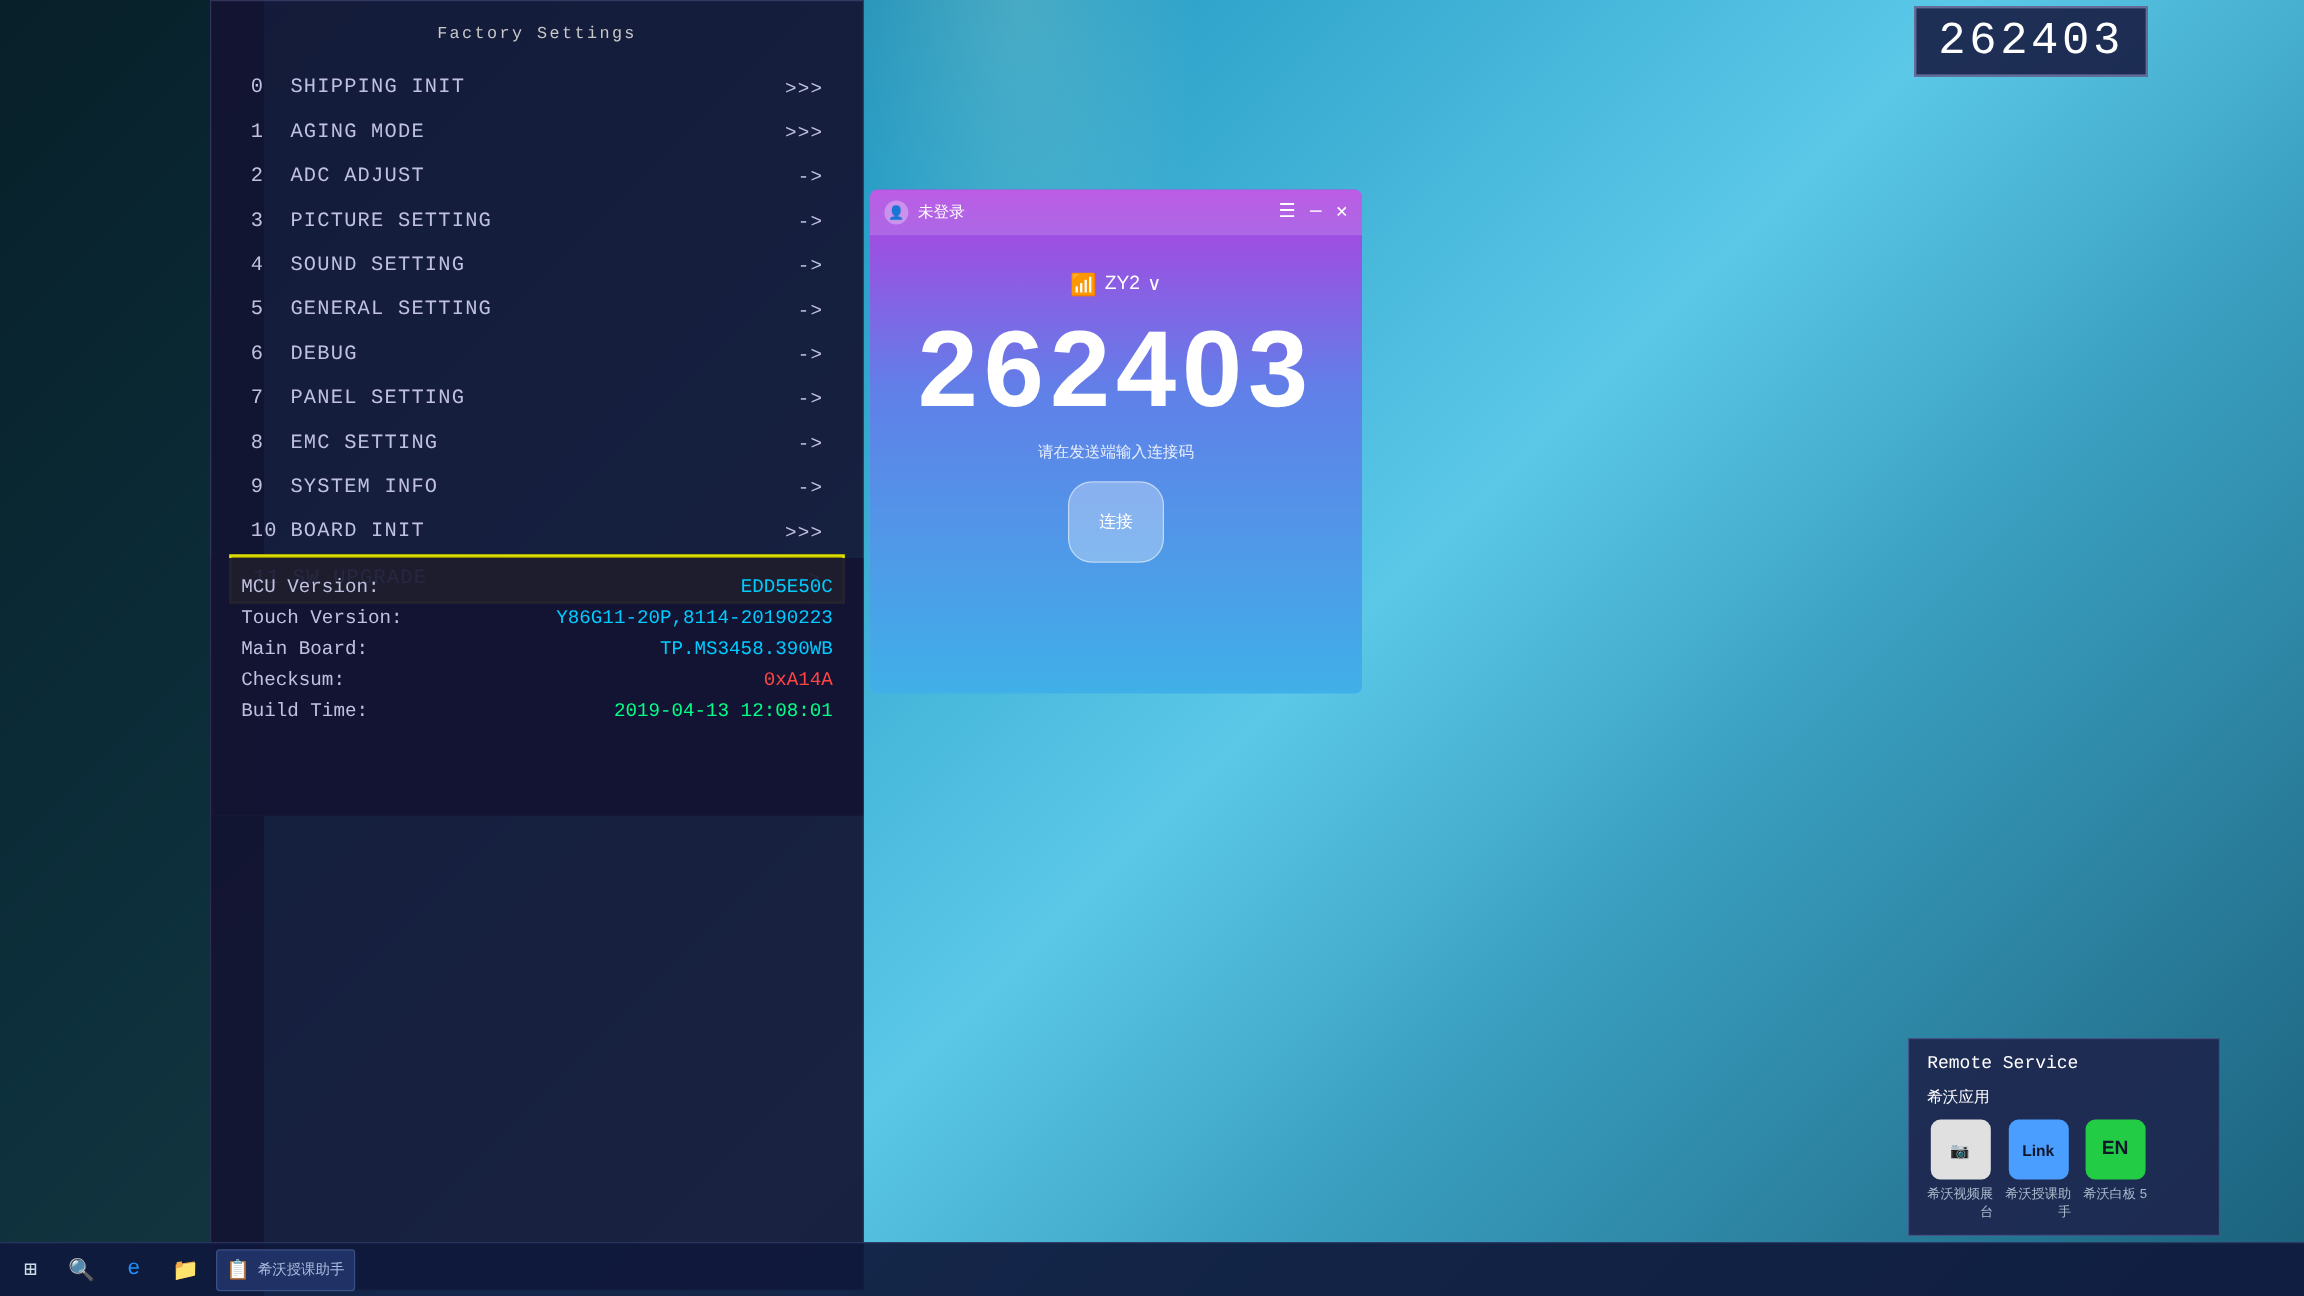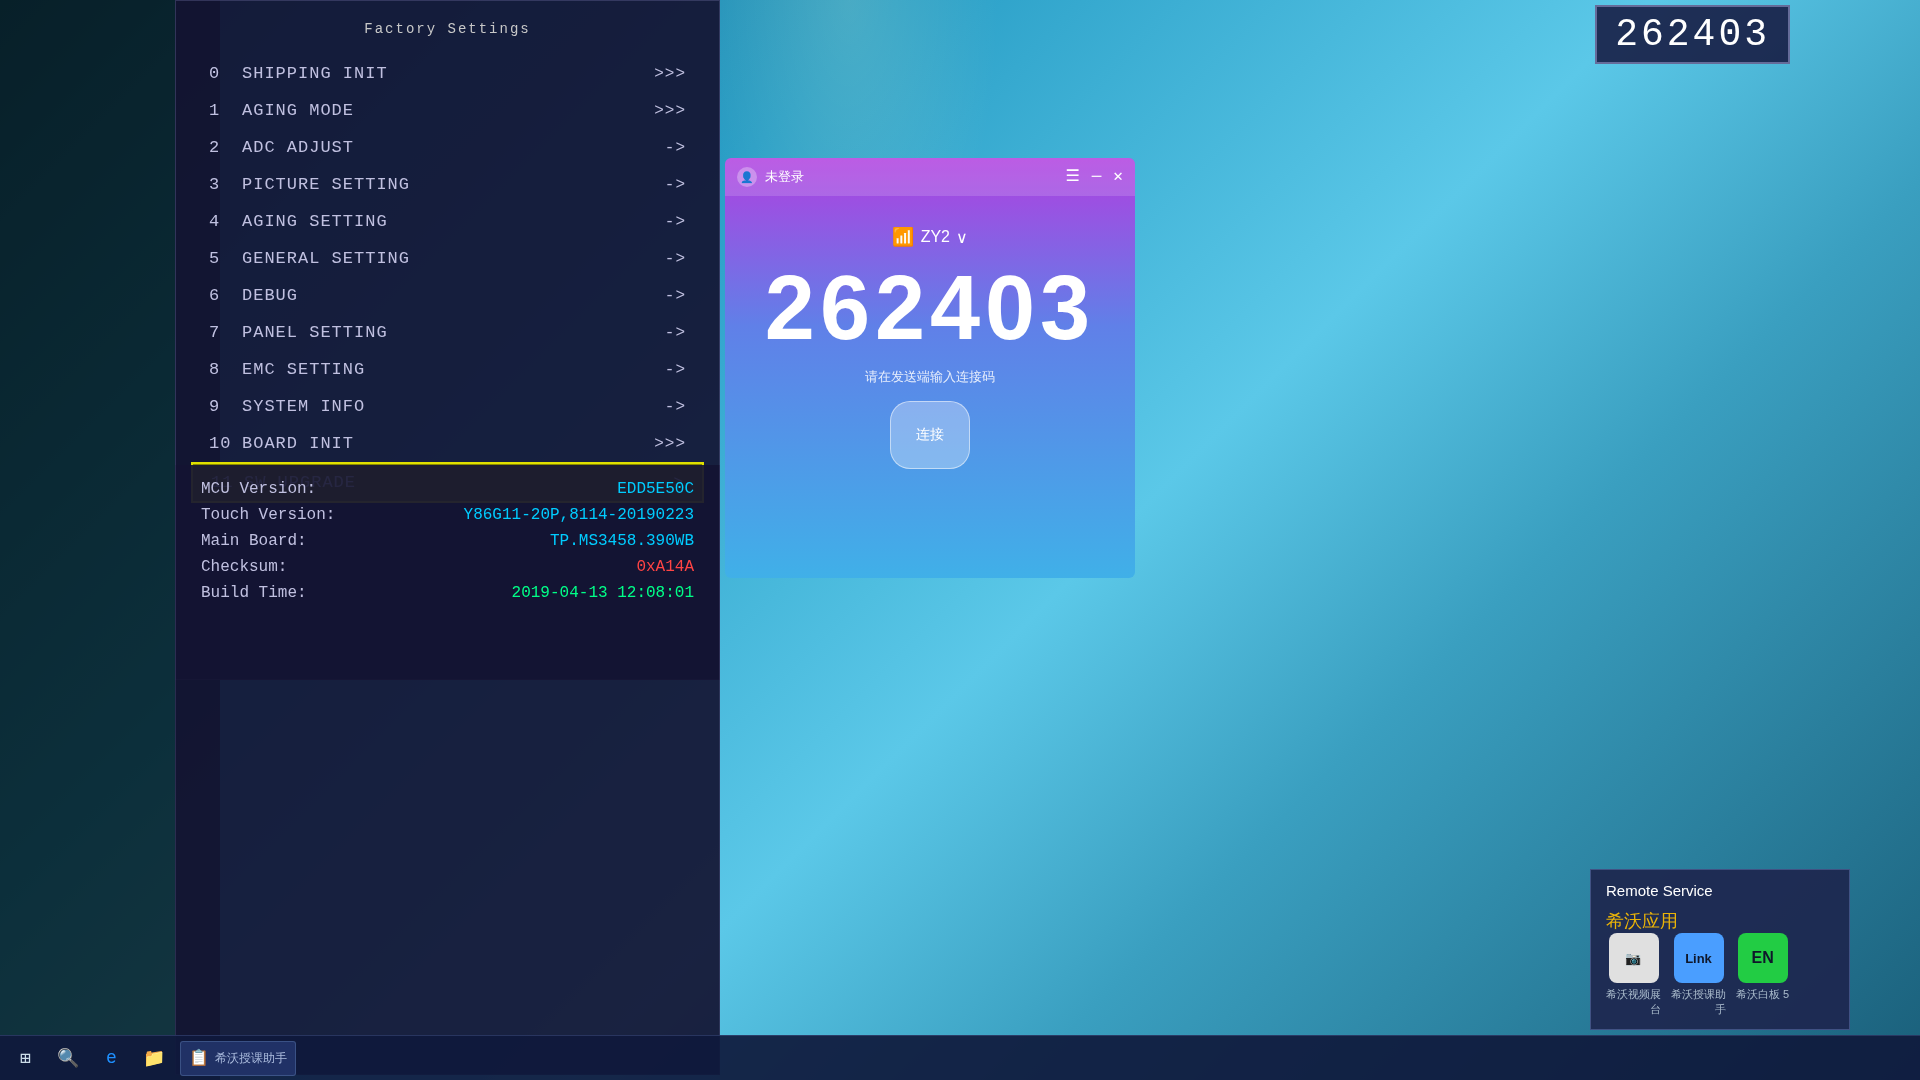--- a/index.html
+++ b/index.html
@@ -156,26 +156,27 @@
       background: rgba(30,40,80,0.95);
       border: 1px solid rgba(100,120,180,0.5);
       z-index: 20;
       padding: 12px 15px;
     }
 
     .remote-title {
       color: #ffffff;
       font-size: 15px;
       margin-bottom: 10px;
-      font-family: Liberation Sans, sans-serif;
+      font-family: Liberation Mono, monospace;
     }
 
     .remote-subtitle {
-      color: #eab308;
-      font-size: 18px;
+      color: #ffffff;
+      font-size: 13px;
+      margin-bottom: 10px;
       font-family: Arial, sans-serif;
     }
 
     .remote-apps {
       display: flex;
       gap: 10px;
       align-items: flex-start;
     }
 
     .remote-app {
@@ -417,21 +418,21 @@
     <div class="item-label">
       <span class="item-num">3</span>
       <span>PICTURE SETTING</span>
     </div>
     <span class="arrow">-&gt;</span>
   </div>
 
   <div class="menu-item">
     <div class="item-label">
       <span class="item-num">4</span>
-      <span>AGING SETTING</span>
+      <span>SOUND SETTING</span>
     </div>
     <span class="arrow">-&gt;</span>
   </div>
 
   <div class="menu-item">
     <div class="item-label">
       <span class="item-num">5</span>
       <span>GENERAL SETTING</span>
     </div>
     <span class="arrow">-&gt;</span>

